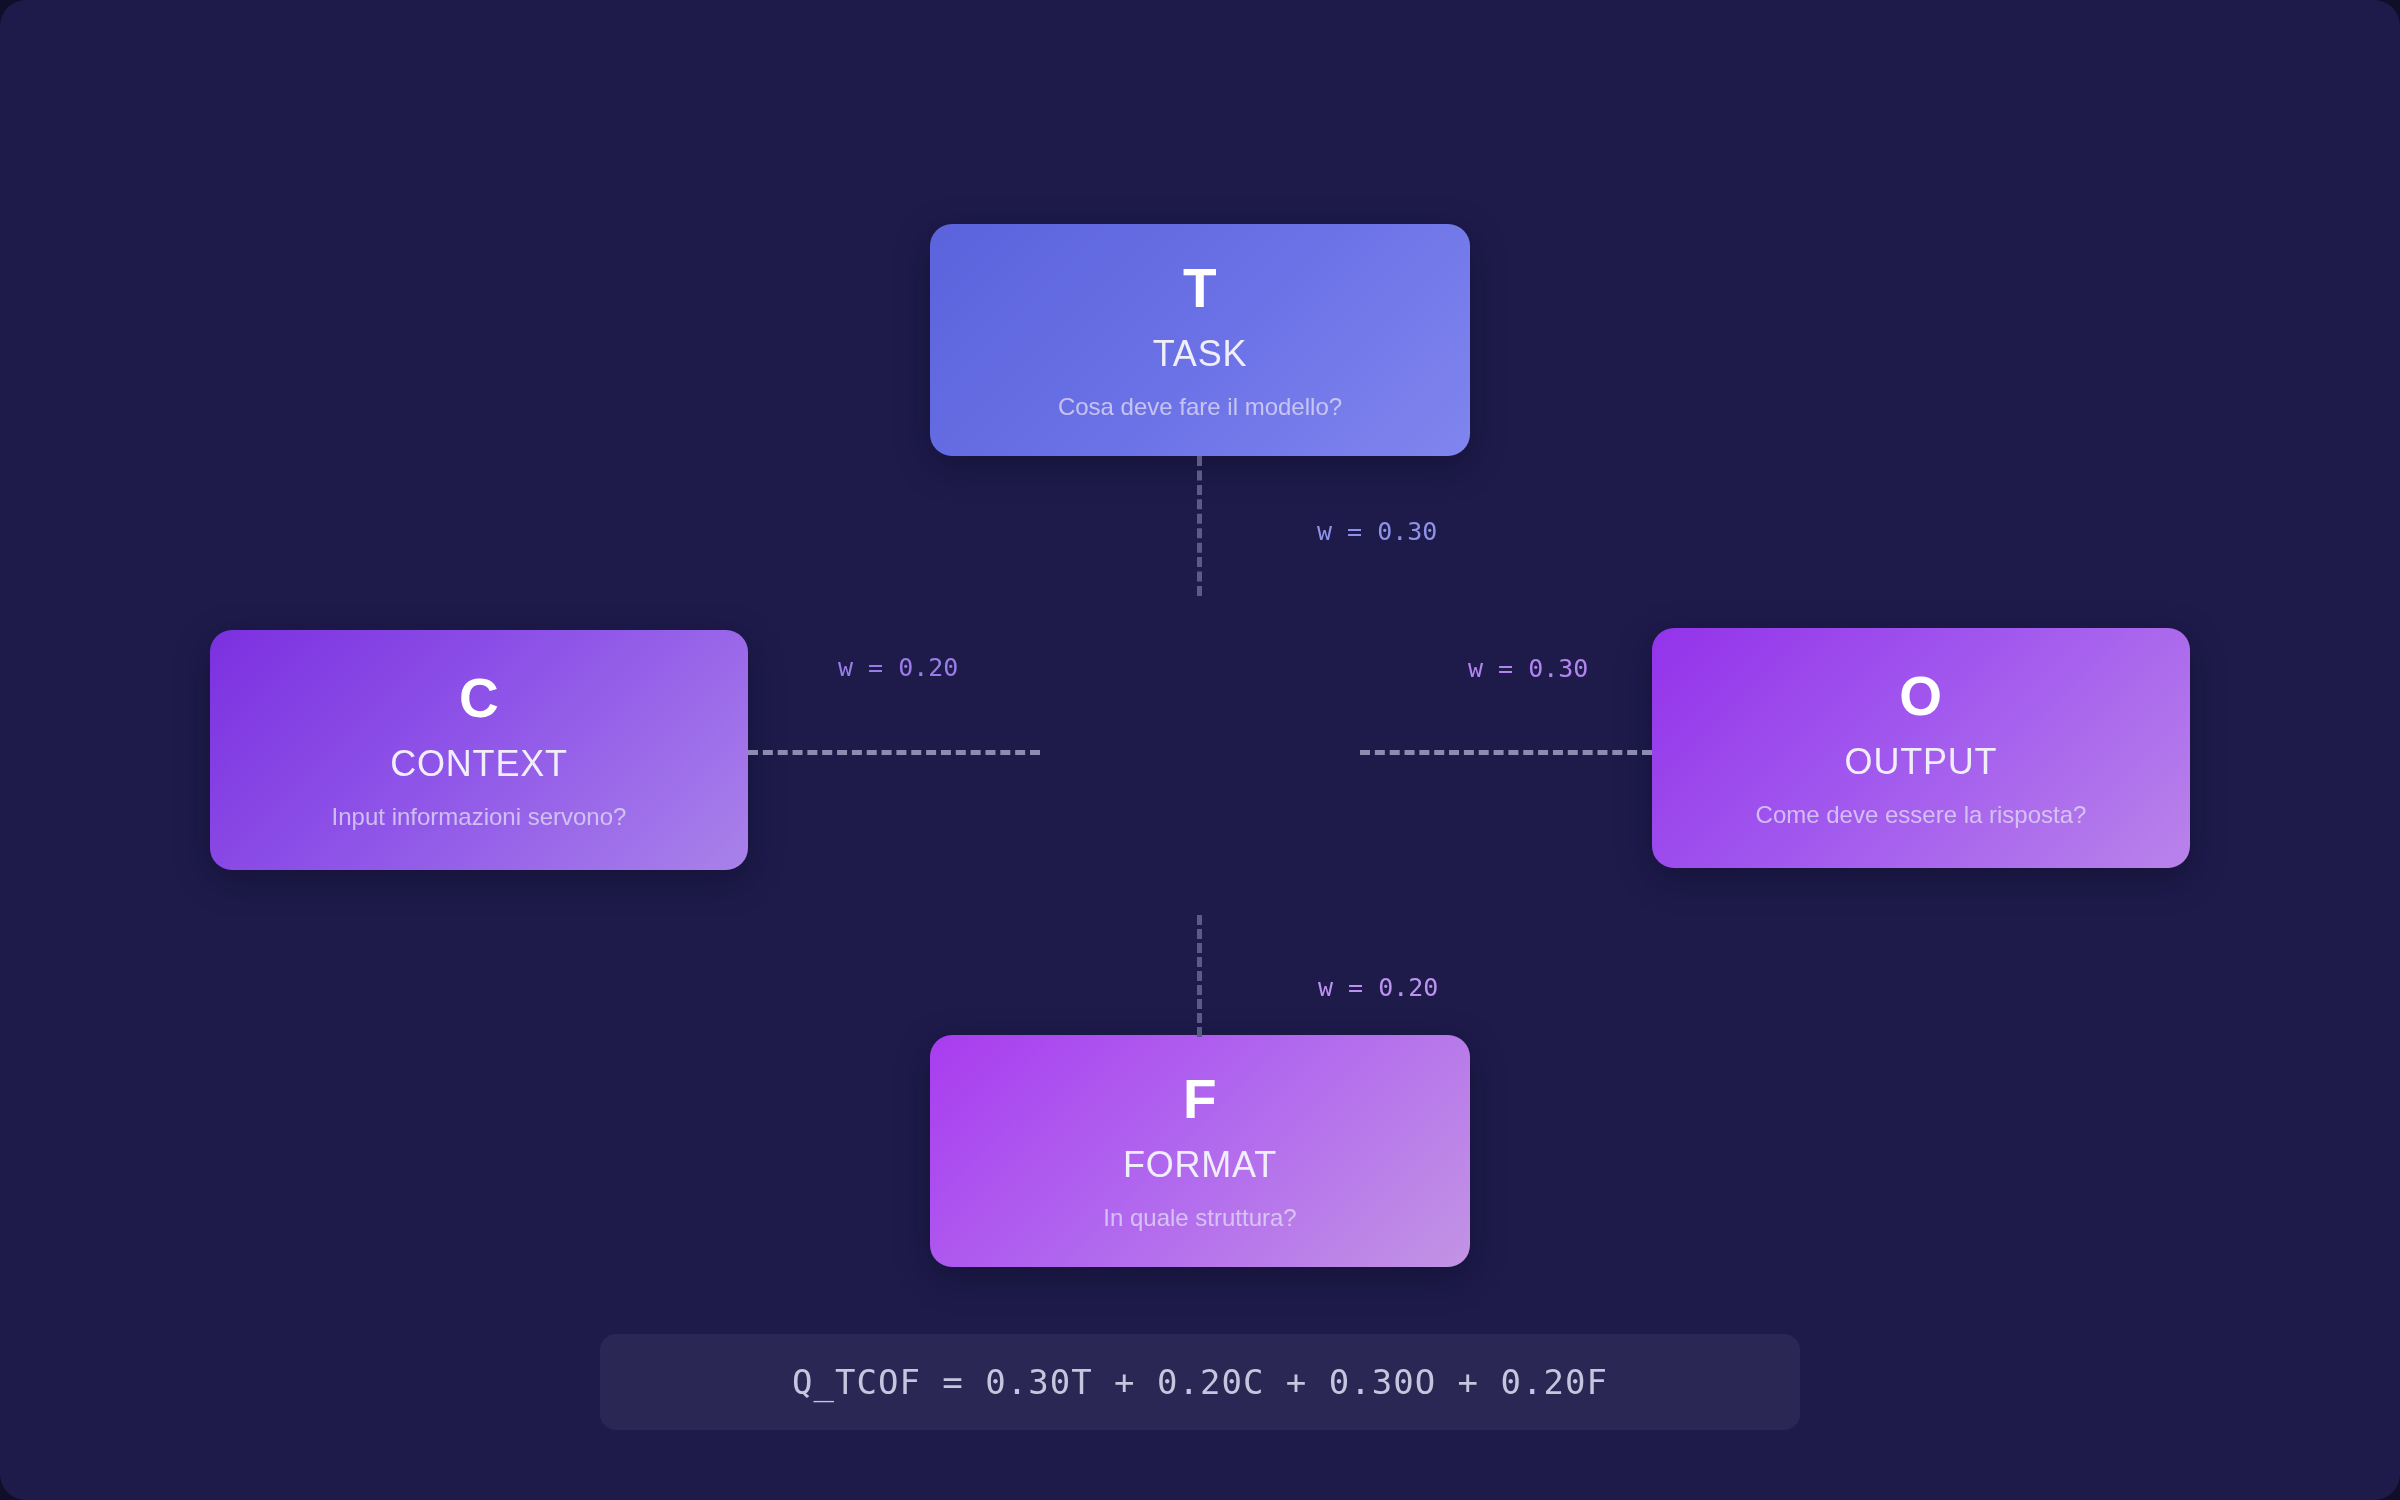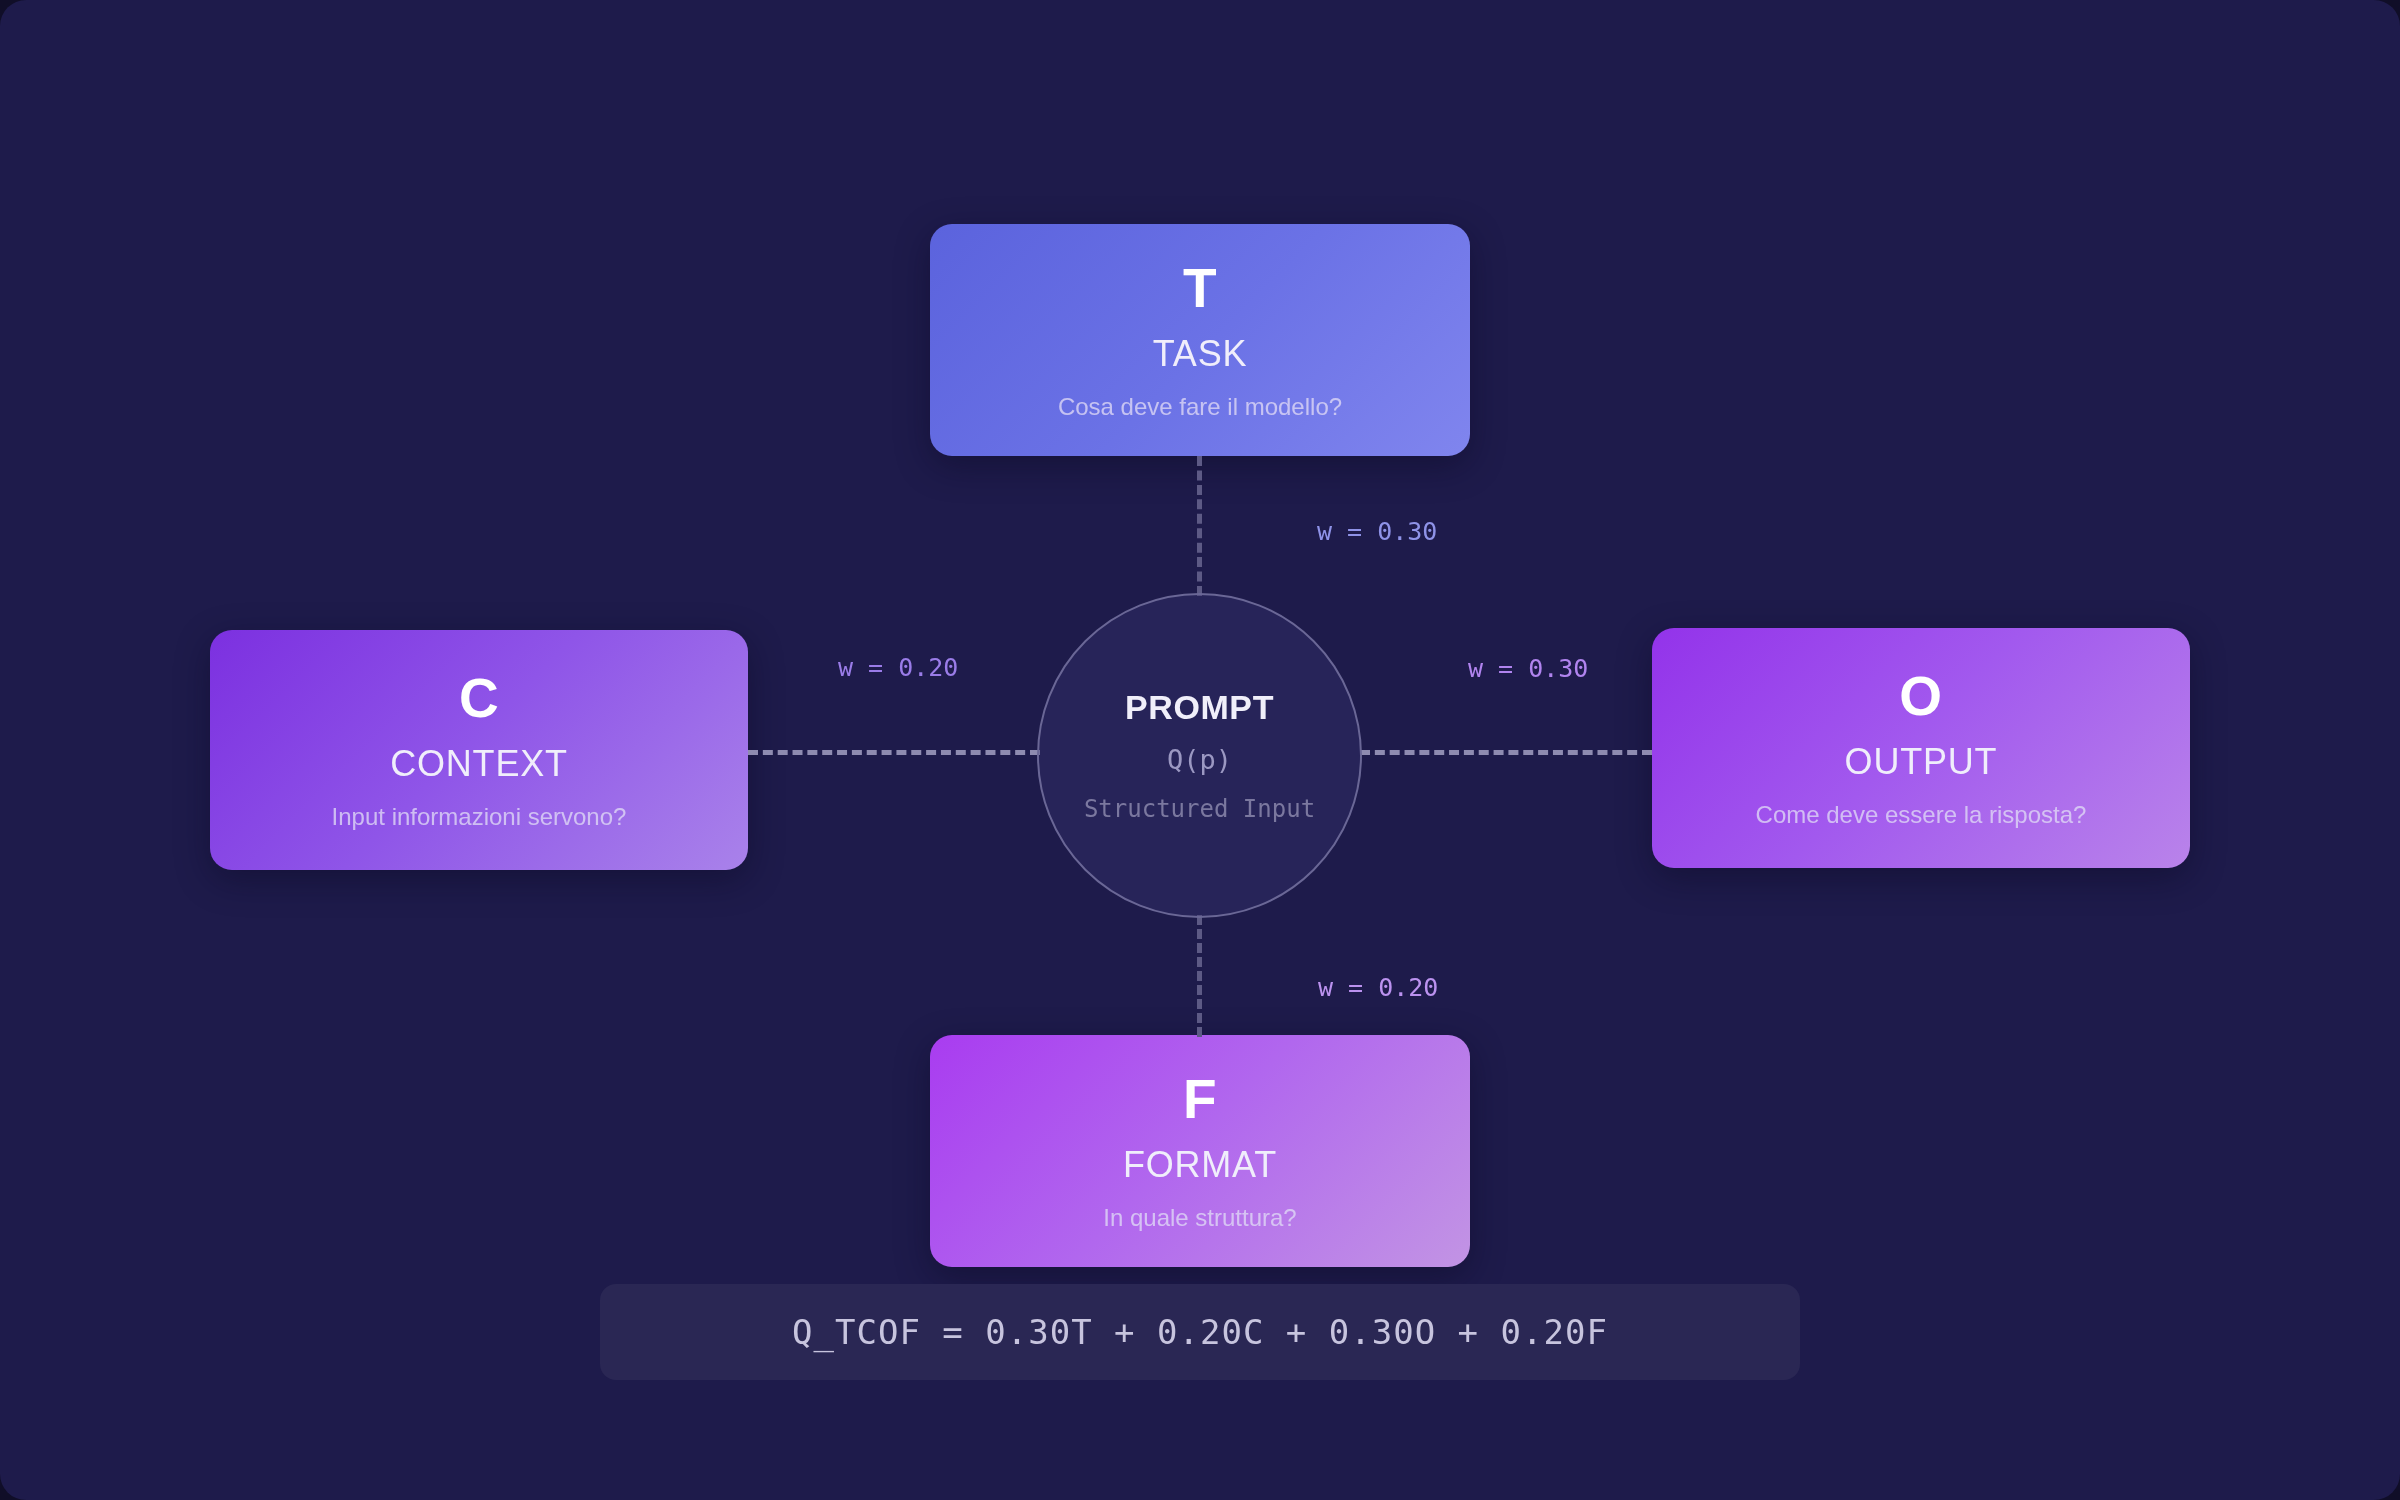--- a/index.html
+++ b/index.html
@@ -180,21 +180,21 @@
   }
   #weight-task    { left: 1317px; top: 519px;  color: #8f93e8; }
   #weight-context { left: 838px;  top: 655px;  color: #9a7ce8; }
   #weight-output  { left: 1468px; top: 656px;  color: #b184ef; }
   #weight-format  { left: 1318px; top: 975px;  color: #bb92ef; }
 
   
   #formula-bar {
     position: absolute;
     left: 600px;
-    top: 1284px;
+    top: 1334px;
     width: 1200px;
     height: 96px;
     background: #2a2754;
     border-radius: 16px;
     display: flex;
     align-items: center;
     justify-content: center;
     z-index: 3;
   }
   #formula-text {
@@ -240,23 +240,18 @@
     <div class="node-name">OUTPUT</div>
     <div class="node-question">Come deve essere la risposta?</div>
   </div>
 
   <div class="node-card" id="card-format">
     <div class="node-letter">F</div>
     <div class="node-name">FORMAT</div>
     <div class="node-question">In quale struttura?</div>
   </div>
 
-  <div id="hub">
-    <div id="hub-title">PROMPT</div>
-    <div id="hub-formula">Q(p)</div>
-    <div id="hub-caption">Structured Input</div>
-  </div>
 
   <div id="formula-bar">
     <div id="formula-text">Q_TCOF = 0.30T + 0.20C + 0.30O + 0.20F</div>
   </div>
 
 </div>
 
 </body></html>

